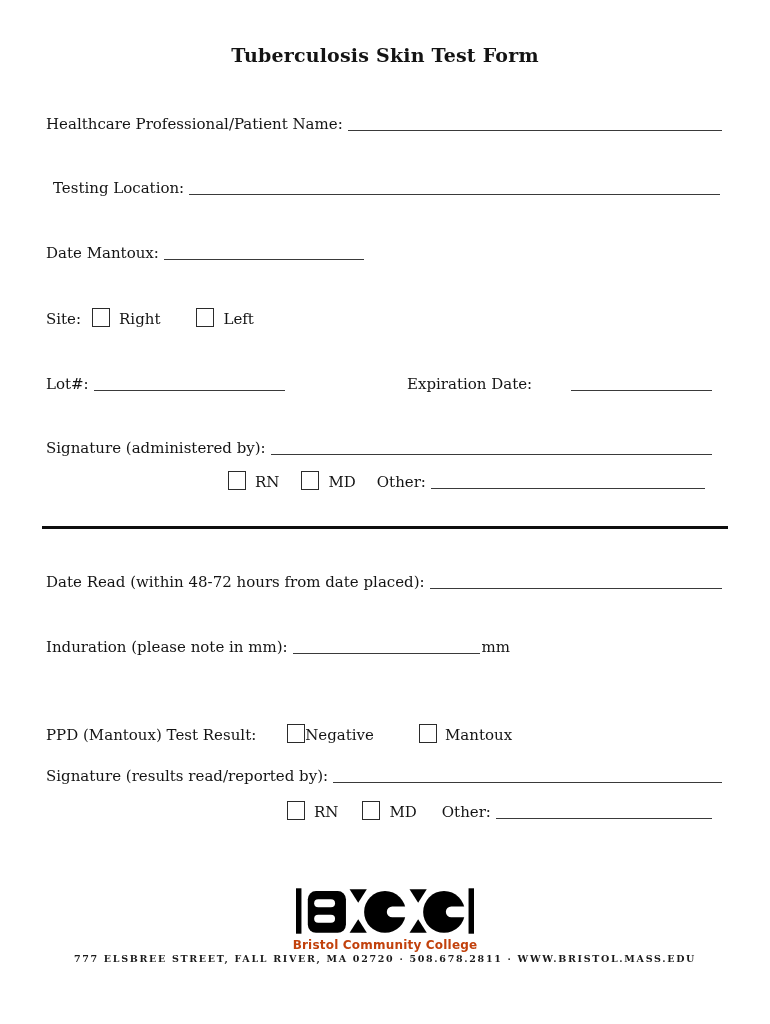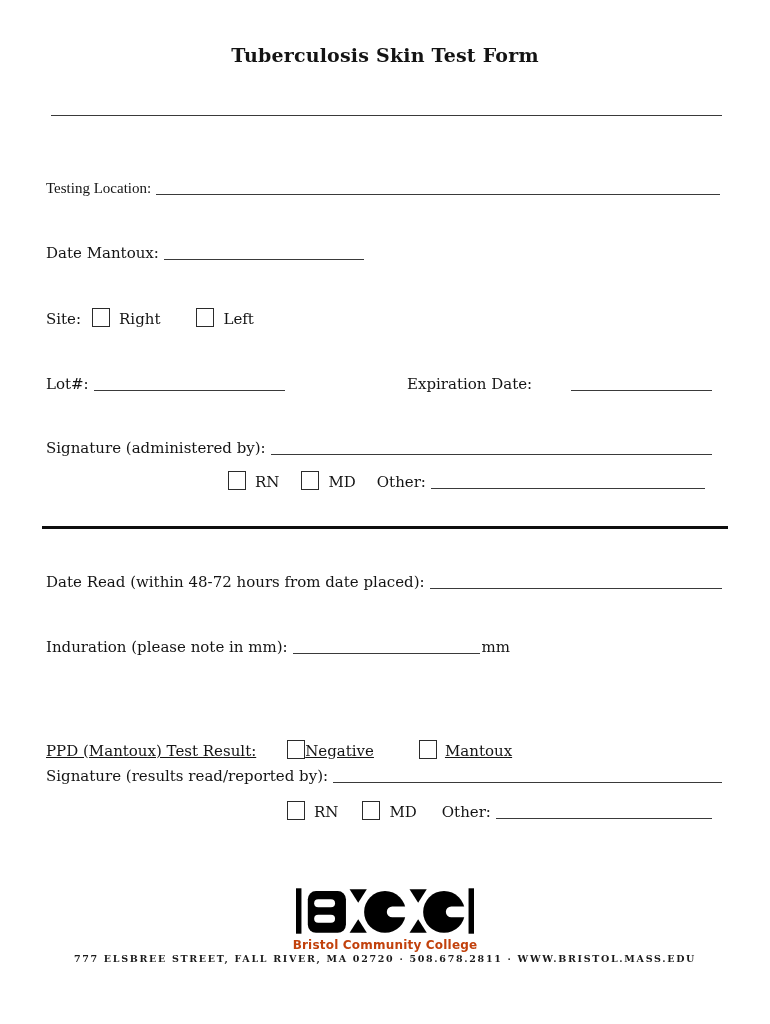--- a/index.html
+++ b/index.html
@@ -62,24 +62,25 @@
   }
 </style>
 </head>
 <body>
 
 <div class="page">
 
   <div class="title">Tuberculosis Skin Test Form</div>
 
   <div class="row" style="left:46px; right:48px; top:114px;">
+    <span class="lbl">Healthcare Professional/Patient Name:</span>
     <span class="line"></span>
   </div>
 
-  <div class="row" style="left:46px; right:50px; top:178px;font-family:Liberation Serif, serif;">
+  <div class="row" style="left:53px; right:50px; top:178px;">
     <span class="lbl">Testing Location:</span>
     <span class="line"></span>
   </div>
 
   <div class="row" style="left:46px; top:243px;">
     <span class="lbl">Date Mantoux:</span>
     <span class="line fixed" style="width:200px;"></span>
   </div>
 
   <div class="row" style="left:46px; top:308px;">
@@ -119,21 +120,21 @@
     <span class="lbl">Date Read (within 48-72 hours from date placed):</span>
     <span class="line"></span>
   </div>
 
   <div class="row" style="left:46px; top:637px;">
     <span class="lbl">Induration (please note in mm):</span>
     <span class="line fixed" style="width:187px;"></span>
     <span class="lbl unit">mm</span>
   </div>
 
-  <div class="row" style="left:46px; top:740px;text-decoration:underline;">
+  <div class="row" style="left:46px; top:724px;">
     <span class="lbl">PPD (Mantoux) Test Result:</span>
     <span class="cb" style="margin-left:31px;"></span>
     <span class="lbl" style="text-align:center;">Negative</span>
     <span class="cb" style="margin-left:45px;"></span>
     <span class="lbl" style="margin-left:8px;">Mantoux</span>
   </div>
 
   <div class="row" style="left:46px; right:48px; top:766px;">
     <span class="lbl">Signature (results read/reported by):</span>
     <span class="line"></span>

